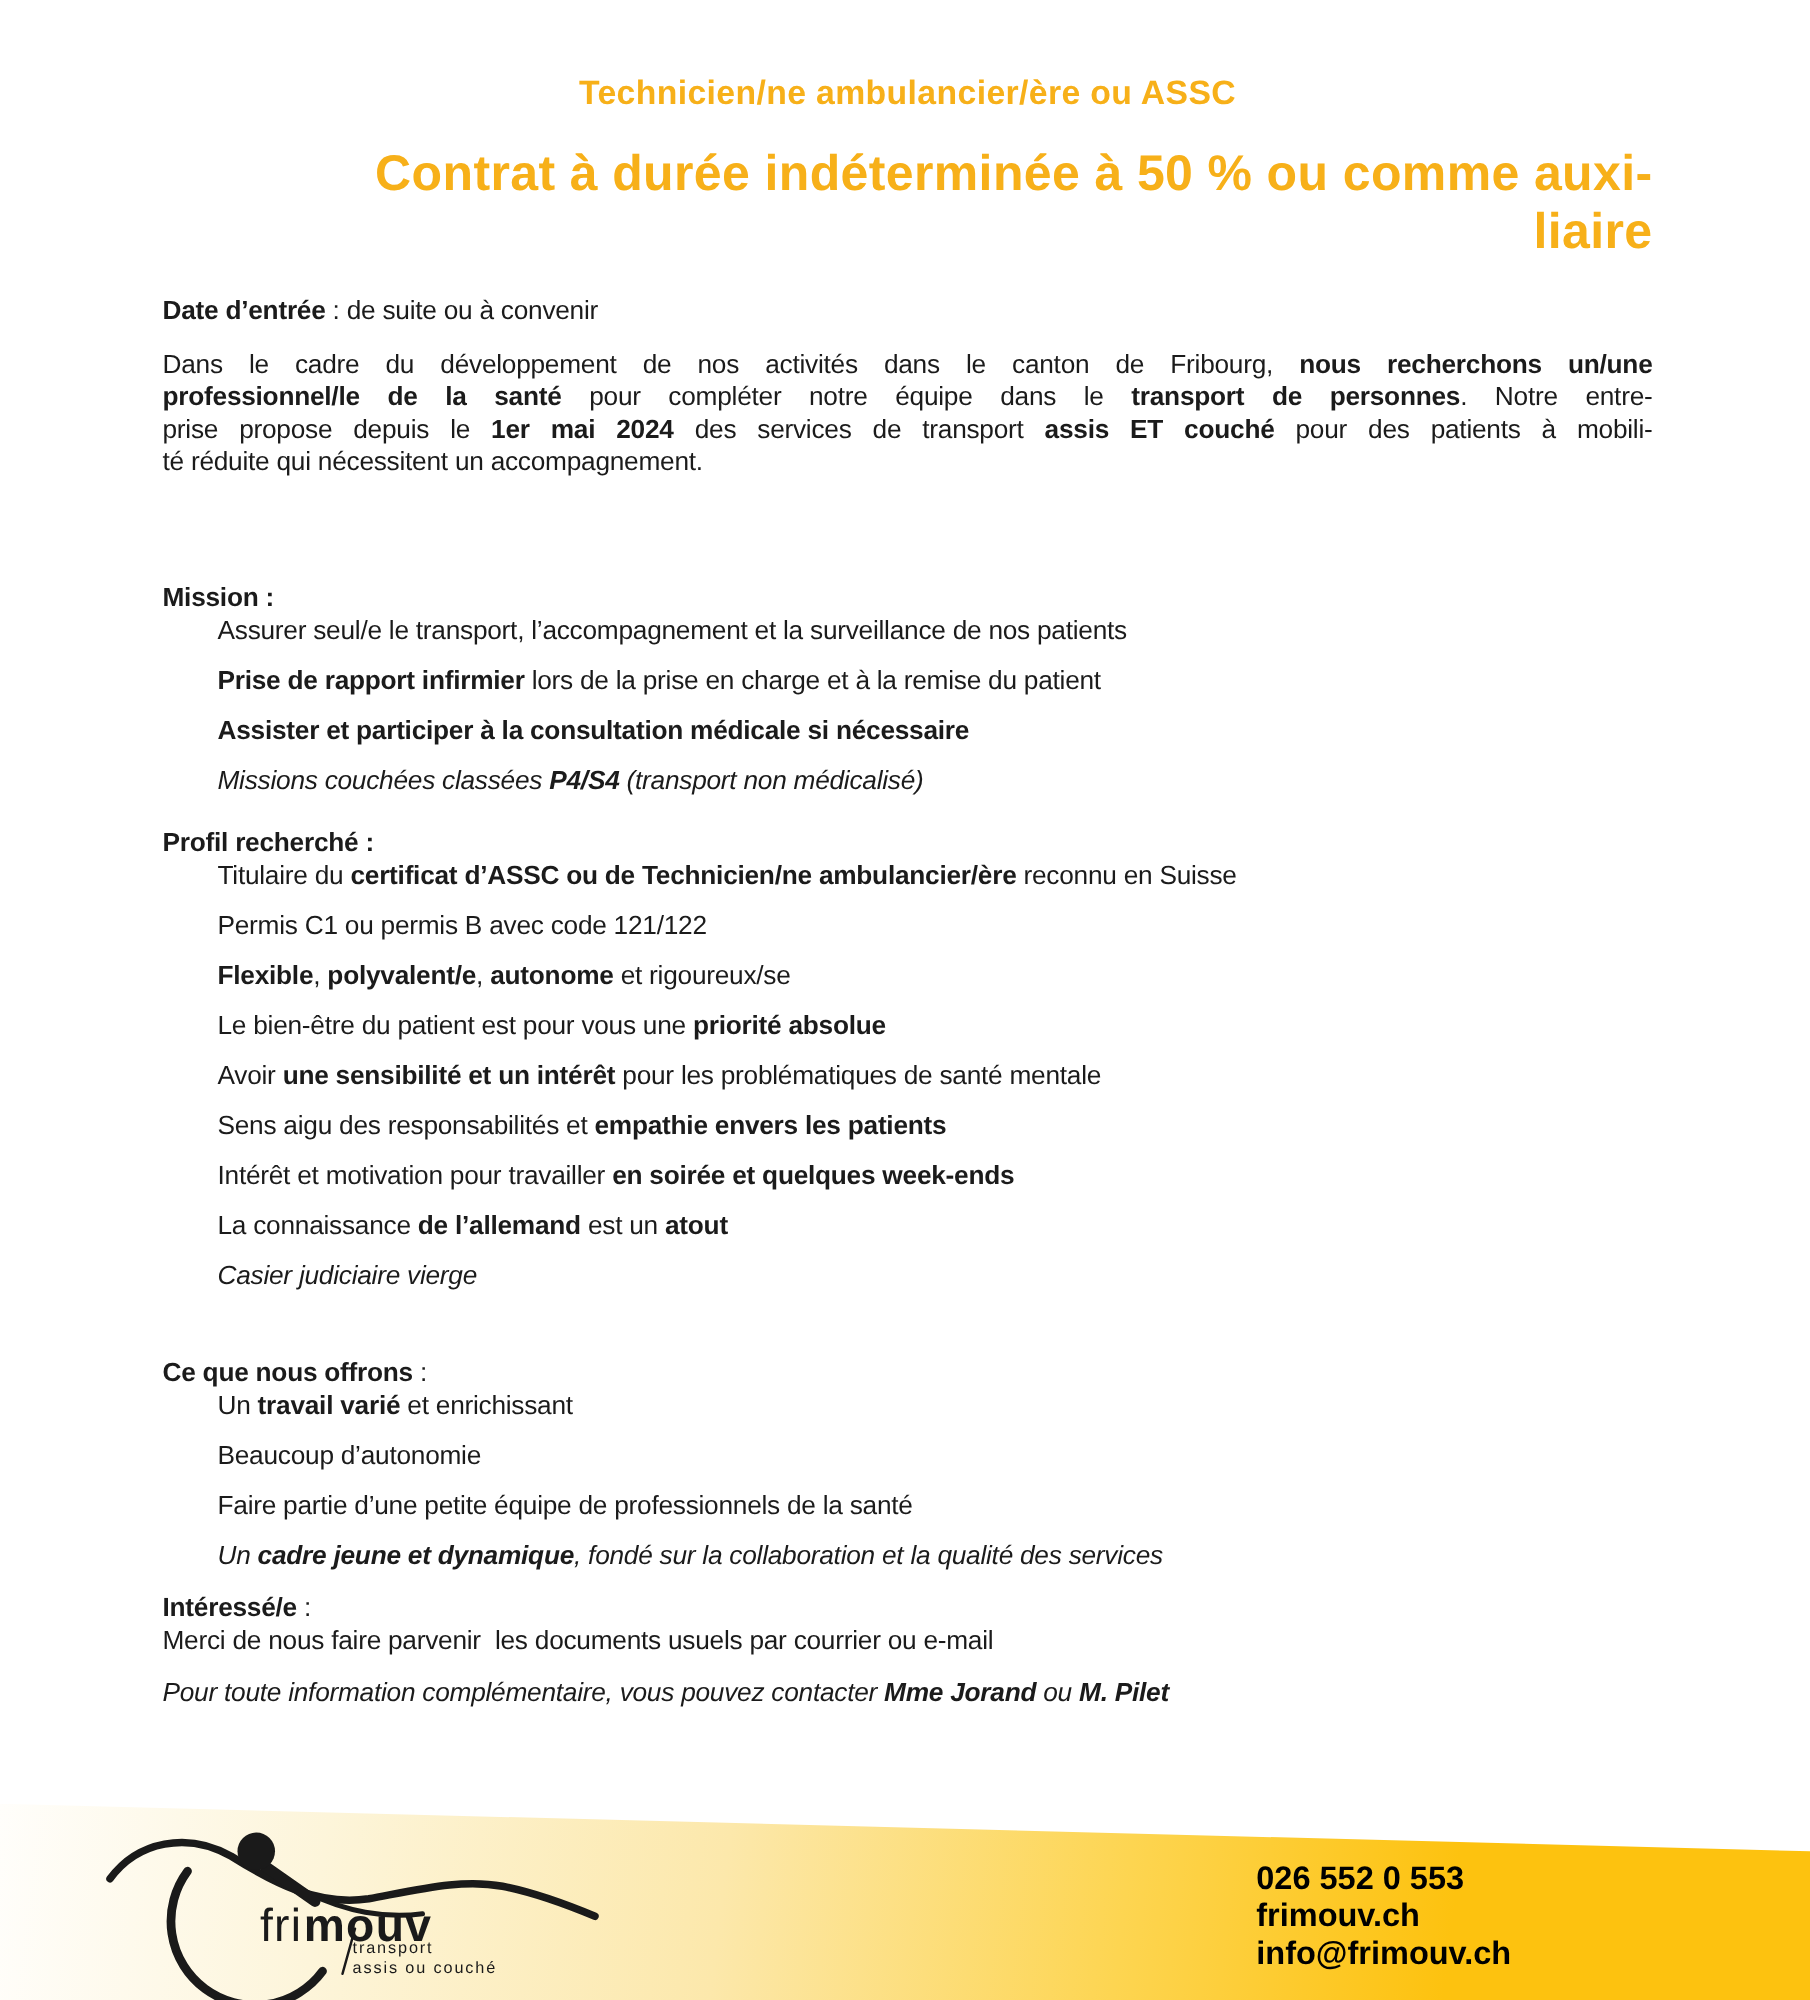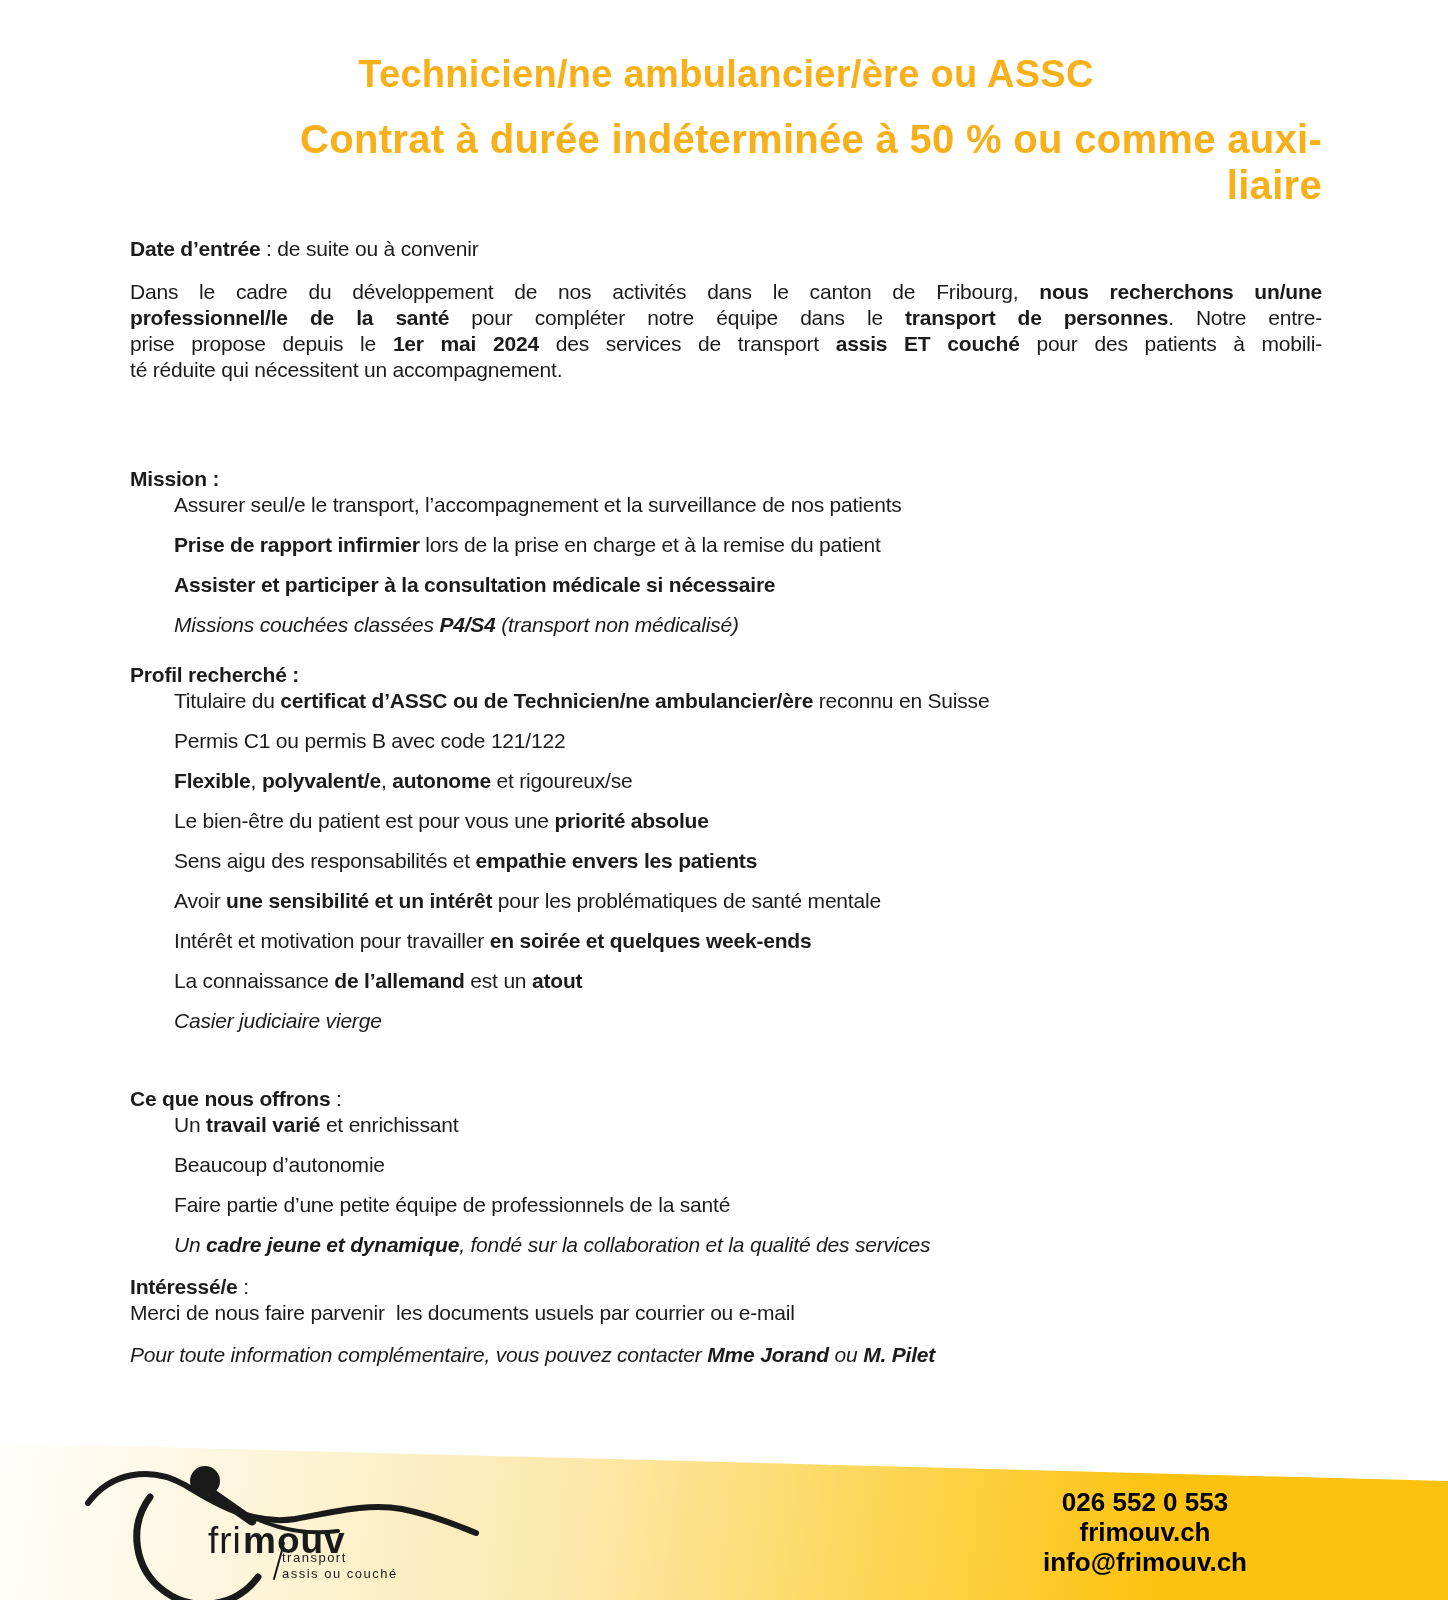--- a/index.html
+++ b/index.html
@@ -9,21 +9,21 @@
   }
   html,body{margin:0;padding:0;background:#ffffff;}
   .page{
     position:relative;width:1448px;height:1600px;margin:0 auto;
     background:#ffffff;overflow:hidden;
     font-family:"Liberation Sans",sans-serif;color:var(--ink);
   }
   .content{position:absolute;left:130px;top:0;width:1192px;}
   .title{
     margin:52px 0 0;text-align:center;color:var(--gold);
-    font-size:38px;line-height:44px;font-weight:700;letter-spacing:.3px;
+    font-size:27px;line-height:44px;font-weight:700;letter-spacing:.3px;
   }
   .subtitle{
     margin-top:20px;text-align:right;color:var(--gold);
     font-size:40px;line-height:46px;font-weight:700;letter-spacing:.3px;
   }
   .bodytext{font-size:21px;line-height:26px;letter-spacing:-0.2px;}
   .date-line{margin-top:28px;white-space:pre-wrap;}
   .intro{margin-top:17px;}
   .jline{text-align:justify;text-align-last:justify;}
   .jline.last{text-align:last;text-align-last:left;}
@@ -41,21 +41,21 @@
   b{font-weight:700;}
   
   .footer-band{
     position:absolute;left:0;top:1440px;width:1448px;height:160px;
     background:linear-gradient(97deg,#fffefb 0%,#fdf5da 18%,#fce8ab 40%,#fdd551 62%,var(--footer-gold) 80%);
     clip-path:polygon(0 3px,100% 41px,100% 160px,0 160px);
   }
   .logo{position:absolute;left:80px;top:1445px;width:440px;height:155px;}
   .contact{
     position:absolute;left:1005px;top:1487px;width:280px;
-    text-align:center;font-weight:700;font-size:26px;line-height:30px;color:#000;
+    text-align:left;font-weight:700;font-size:26px;line-height:30px;color:#000;
   }
 </style>
 </head>
 <body>
 
 <div class="page">
 
   <div class="content bodytext">
 
     <h1 class="title">Technicien/ne ambulancier/ère ou ASSC</h1>
@@ -83,22 +83,22 @@
         </div>
     </section>
 
     <section class="sec-profil">
       <div class="sec-header"><b>Profil recherché :</b></div>
       <div class="list">
           <div class="li"><span>Titulaire du </span><b>certificat d’ASSC ou de Technicien/ne ambulancier/ère</b><span> reconnu en Suisse</span></div>
           <div class="li"><span>Permis C1 ou permis B avec code 121/122</span></div>
           <div class="li"><b>Flexible</b><span>, </span><b>polyvalent/e</b><span>, </span><b>autonome</b><span> et rigoureux/se</span></div>
           <div class="li"><span>Le bien-être du patient est pour vous une </span><b>priorité absolue</b></div>
+          <div class="li"><span>Avoir </span><b>une sensibilité et un intérêt</b><span> pour les problématiques de santé mentale</span></div>
           <div class="li"><span>Sens aigu des responsabilités et </span><b>empathie envers les patients</b></div>
-          <div class="li"><span>Avoir </span><b>une sensibilité et un intérêt</b><span> pour les problématiques de santé mentale</span></div>
           <div class="li"><span>Intérêt et motivation pour travailler </span><b>en soirée et quelques week-ends</b></div>
           <div class="li"><span>La connaissance </span><b>de l’allemand</b><span> est un </span><b>atout</b></div>
           <div class="li"><span>Casier judiciaire vierge</span></div>
         </div>
     </section>
 
     <section class="sec-offer">
       <div class="sec-header"><b>Ce que nous offrons</b><span> :</span></div>
       <div class="list">
           <div class="li"><span>Un </span><b>travail varié</b><span> et enrichissant</span></div>

